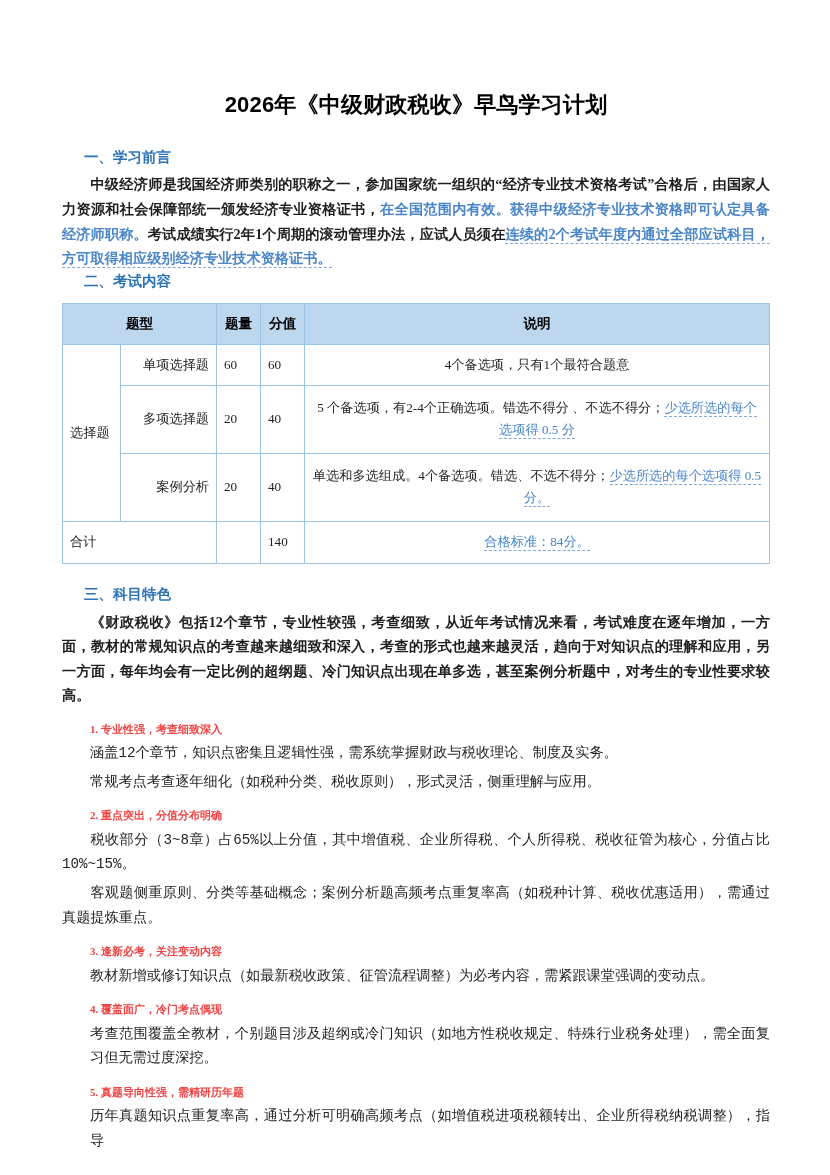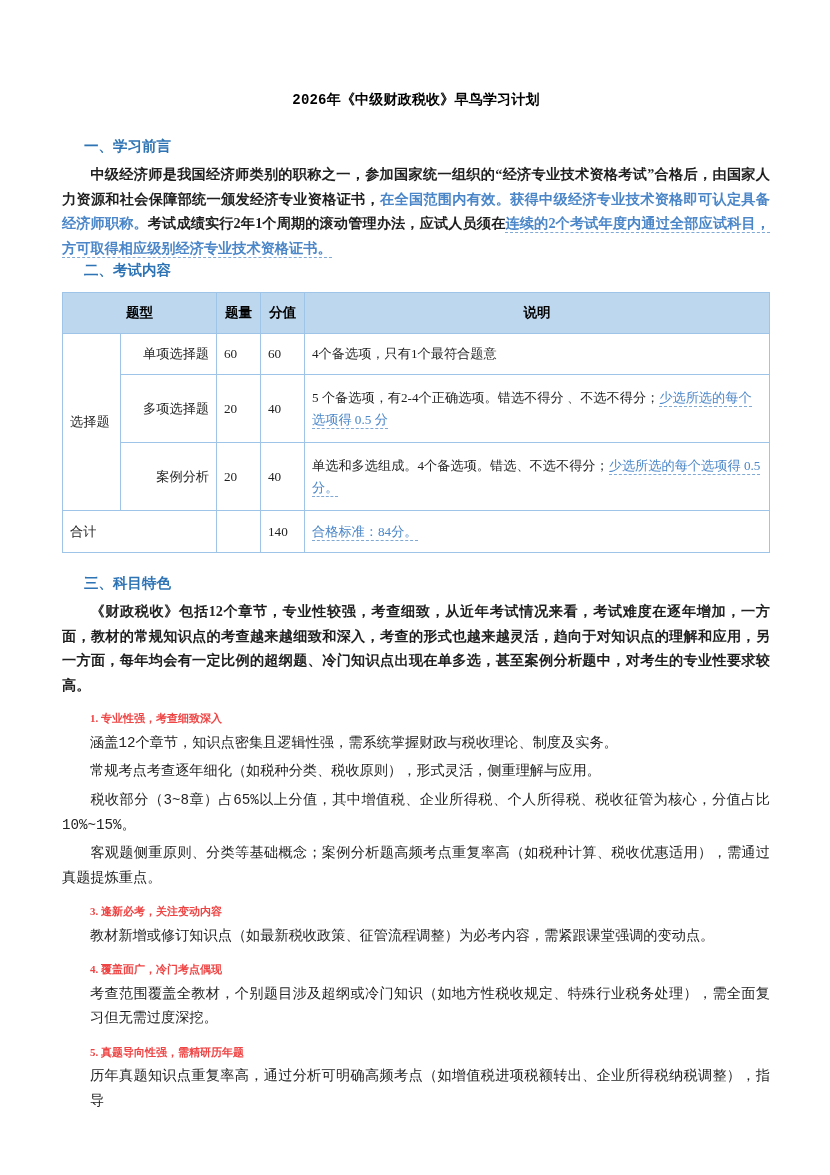--- a/index.html
+++ b/index.html
@@ -16,23 +16,23 @@
   }
   .page {
     position: relative;
     width: 830px;
     height: 1175px;
     box-sizing: border-box;
     padding: 62px 60px 0 62px;
   }
   .doc-title {
     text-align: center;
-    font-family: Liberation Mono, monospace;
-    font-weight: bold;
-    font-size: 14px;
+    font-family: Liberation Sans, sans-serif;
+    font-weight: bold;
+    font-size: 22px;
     letter-spacing: 0.2px;
     color: #000000;
     margin: 29px 0 0 0;
     padding: 0;
     line-height: 1.3;
   }
   .h2 {
     font-family: "Liberation Sans", "DejaVu Sans", sans-serif;
     font-weight: bold;
     font-size: 14.5px;
@@ -93,21 +93,21 @@
   }
   .col-group  { width: 58px; }
   .col-type   { width: 96px; }
   .col-count  { width: 44px; }
   .col-score  { width: 44px; }
   .col-desc   { width: auto; }
 
   td.c-group { text-align: left; padding-left: 8px; }
   td.c-type  { text-align: right; padding-left: 8px; }
   td.c-num   { text-align: left; padding-left: 7px; }
-  td.c-desc  { text-align: left; font-family: Liberation Serif, serif; }
+  td.c-desc  { text-align: center; font-family: Liberation Serif, serif; }
   tr.r-single td { height: 30px; }
   tr.r-multi  td { height: 57px; }
   tr.r-case   td { height: 57px; }
   tr.r-total  td { height: 31px; }
 
   
   .sub-head {
     font-family: Liberation Serif, serif;
     font-weight: bold;
     font-size: 11px;
@@ -186,20 +186,21 @@
   </table>
 
   <h2 class="h2 sec-3-head">三、科目特色</h2>
 
   <p class="body-text indent">《财政税收》包括12个章节，专业性较强，考查细致，从近年考试情况来看，考试难度在逐年增加，一方面，教材的常规知识点的考查越来越细致和深入，考查的形式也越来越灵活，趋向于对知识点的理解和应用，另一方面，每年均会有一定比例的超纲题、冷门知识点出现在单多选，甚至案例分析题中，对考生的专业性要求较高。</p>
 
   <h3 class="sub-head">1. 专业性强，考查细致深入</h3>
   <p class="sub-text pad">涵盖12个章节，知识点密集且逻辑性强，需系统掌握财政与税收理论、制度及实务。</p>
   <p class="sub-text pad">常规考点考查逐年细化（如税种分类、税收原则），形式灵活，侧重理解与应用。</p>
 
+  <h3 class="sub-head">2. 重点突出，分值分布明确</h3>
   <p class="sub-text ind">税收部分（3~8章）占65%以上分值，其中增值税、企业所得税、个人所得税、税收征管为核心，分值占比10%~15%。</p>
   <p class="sub-text ind">客观题侧重原则、分类等基础概念；案例分析题高频考点重复率高（如税种计算、税收优惠适用），需通过真题提炼重点。</p>
 
   <h3 class="sub-head">3. 逢新必考，关注变动内容</h3>
   <p class="sub-text pad">教材新增或修订知识点（如最新税收政策、征管流程调整）为必考内容，需紧跟课堂强调的变动点。</p>
 
   <h3 class="sub-head">4. 覆盖面广，冷门考点偶现</h3>
   <p class="sub-text pad">考查范围覆盖全教材，个别题目涉及超纲或冷门知识（如地方性税收规定、特殊行业税务处理），需全面复习但无需过度深挖。</p>
 
   <h3 class="sub-head">5. 真题导向性强，需精研历年题</h3>

